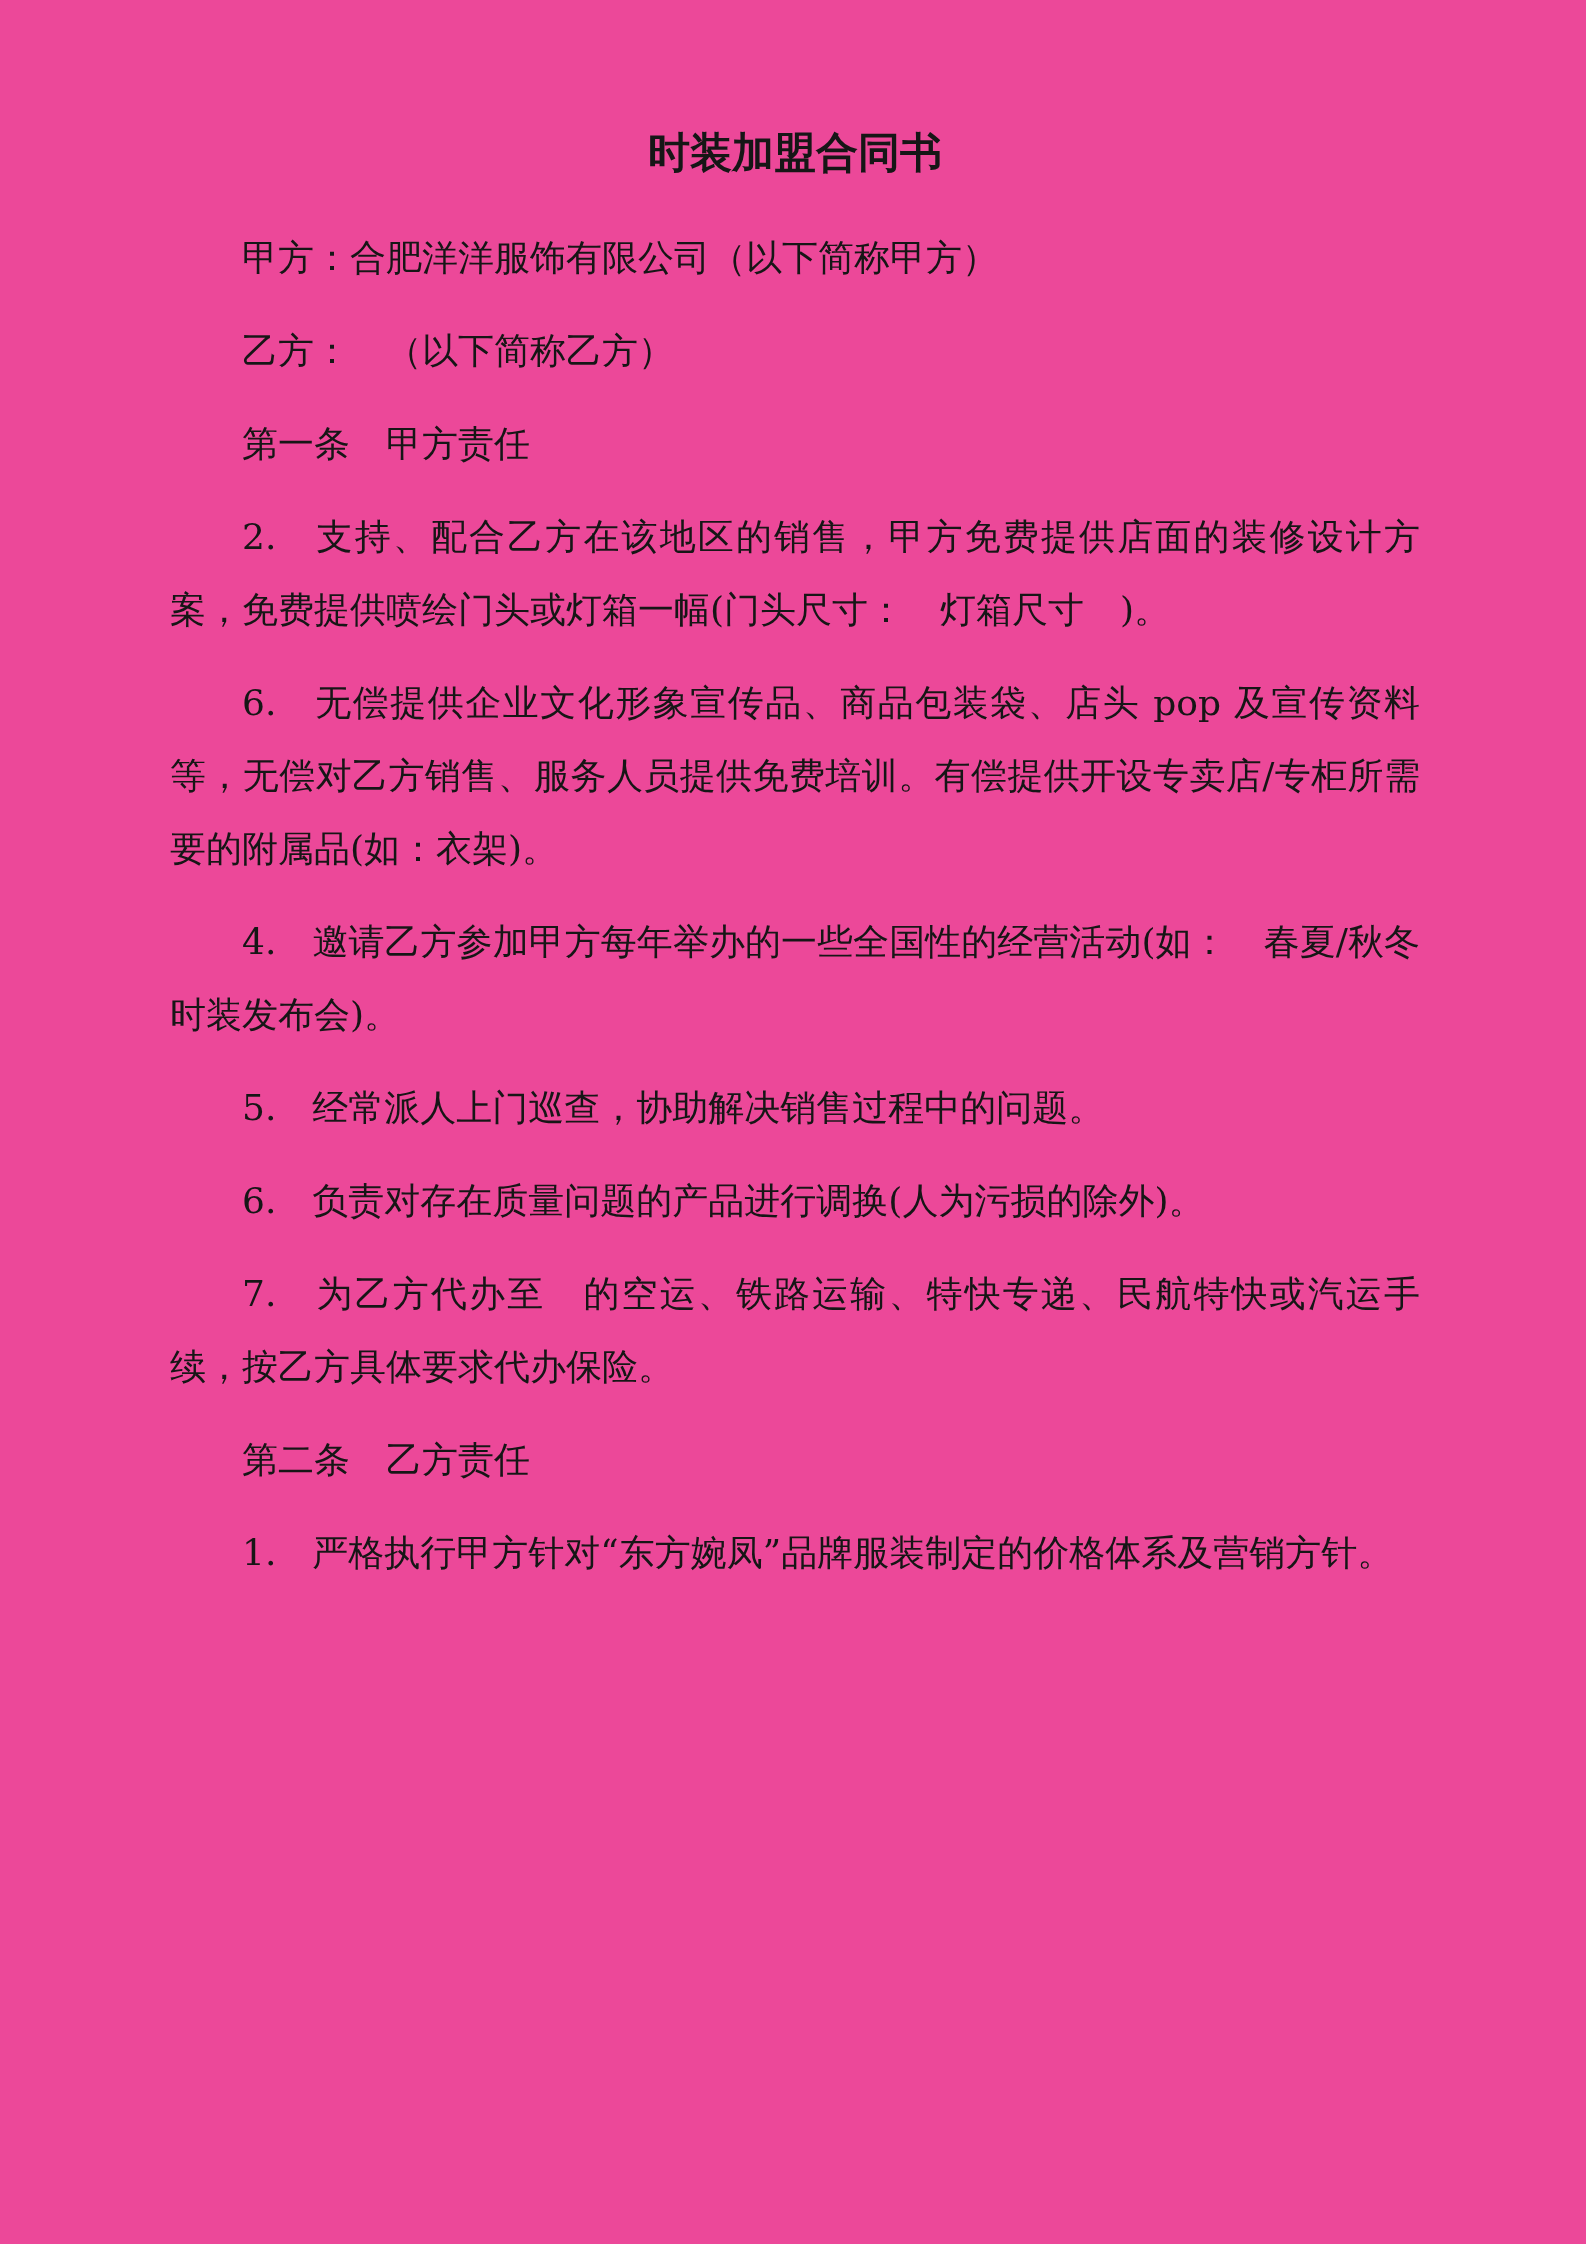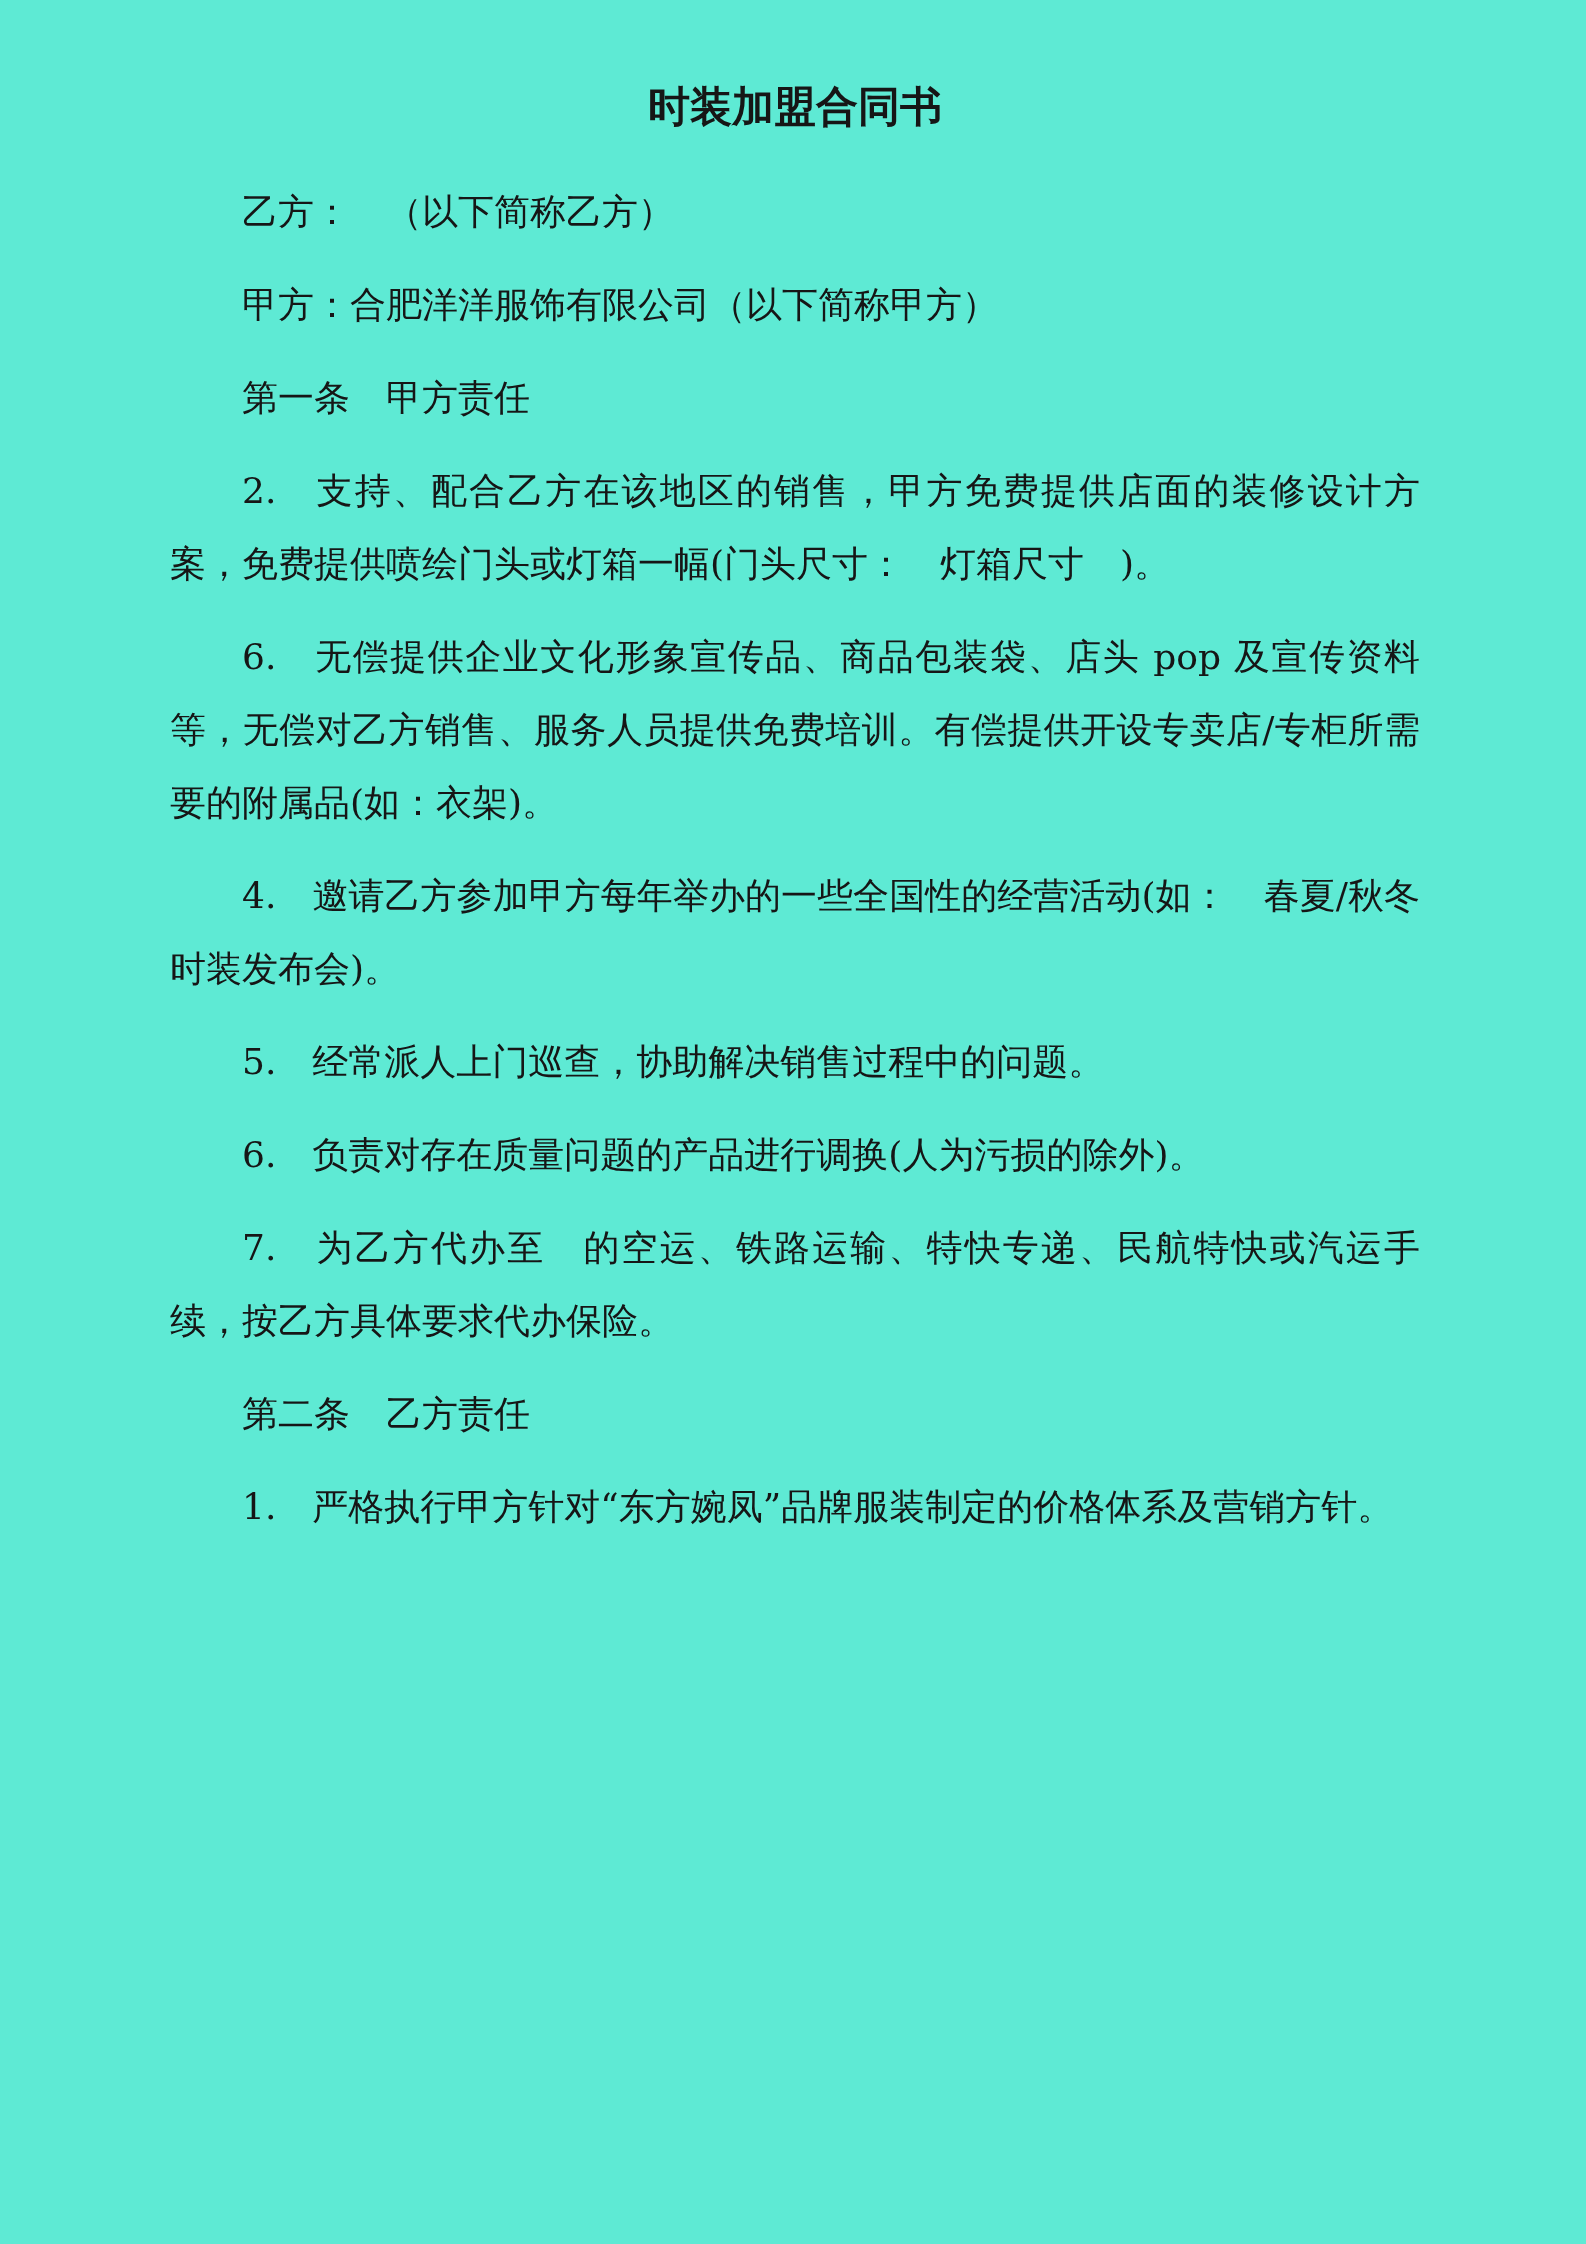--- a/index.html
+++ b/index.html
@@ -5,23 +5,23 @@
   html, body {
     margin: 0;
     padding: 0;
     background: #f2f2f2;
   }
   .page {
     position: relative;
     width: 1586px;
     height: 2244px;
     margin: 0 auto;
-    background: #5eead4;
+    background: #ec4899;
     box-sizing: border-box;
-    padding: 70px 166px 60px 170px;
+    padding: 116px 166px 60px 170px;
     font-family: "DejaVu Serif", "Liberation Serif", serif;
     font-size: 36px;
     color: #161616;
     overflow: hidden;
   }
   .doc-title {
     font-size: 42px;
     font-weight: bold;
     text-align: center;
     line-height: 73px;
@@ -34,23 +34,23 @@
     text-indent: 2em;
     word-break: break-all;
   }
 </style>
 </head>
 <body>
 
 <div class="page">
   <h1 class="doc-title">时装加盟合同书</h1>
 
+  <p class="para">甲方：合肥洋洋服饰有限公司（以下简称甲方）</p>
+
   <p class="para">乙方：　（以下简称乙方）</p>
-
-  <p class="para">甲方：合肥洋洋服饰有限公司（以下简称甲方）</p>
 
 
   <p class="para">第一条　甲方责任</p>
 
 
   <p class="para">2.　支持、配合乙方在该地区的销售，甲方免费提供店面的装修设计方案，免费提供喷绘门头或灯箱一幅(门头尺寸：　灯箱尺寸　)。</p>
 
   <p class="para">6.　无偿提供企业文化形象宣传品、商品包装袋、店头 pop 及宣传资料等，无偿对乙方销售、服务人员提供免费培训。有偿提供开设专卖店/专柜所需要的附属品(如：衣架)。</p>
 
   <p class="para">4.　邀请乙方参加甲方每年举办的一些全国性的经营活动(如：　春夏/秋冬时装发布会)。</p>

